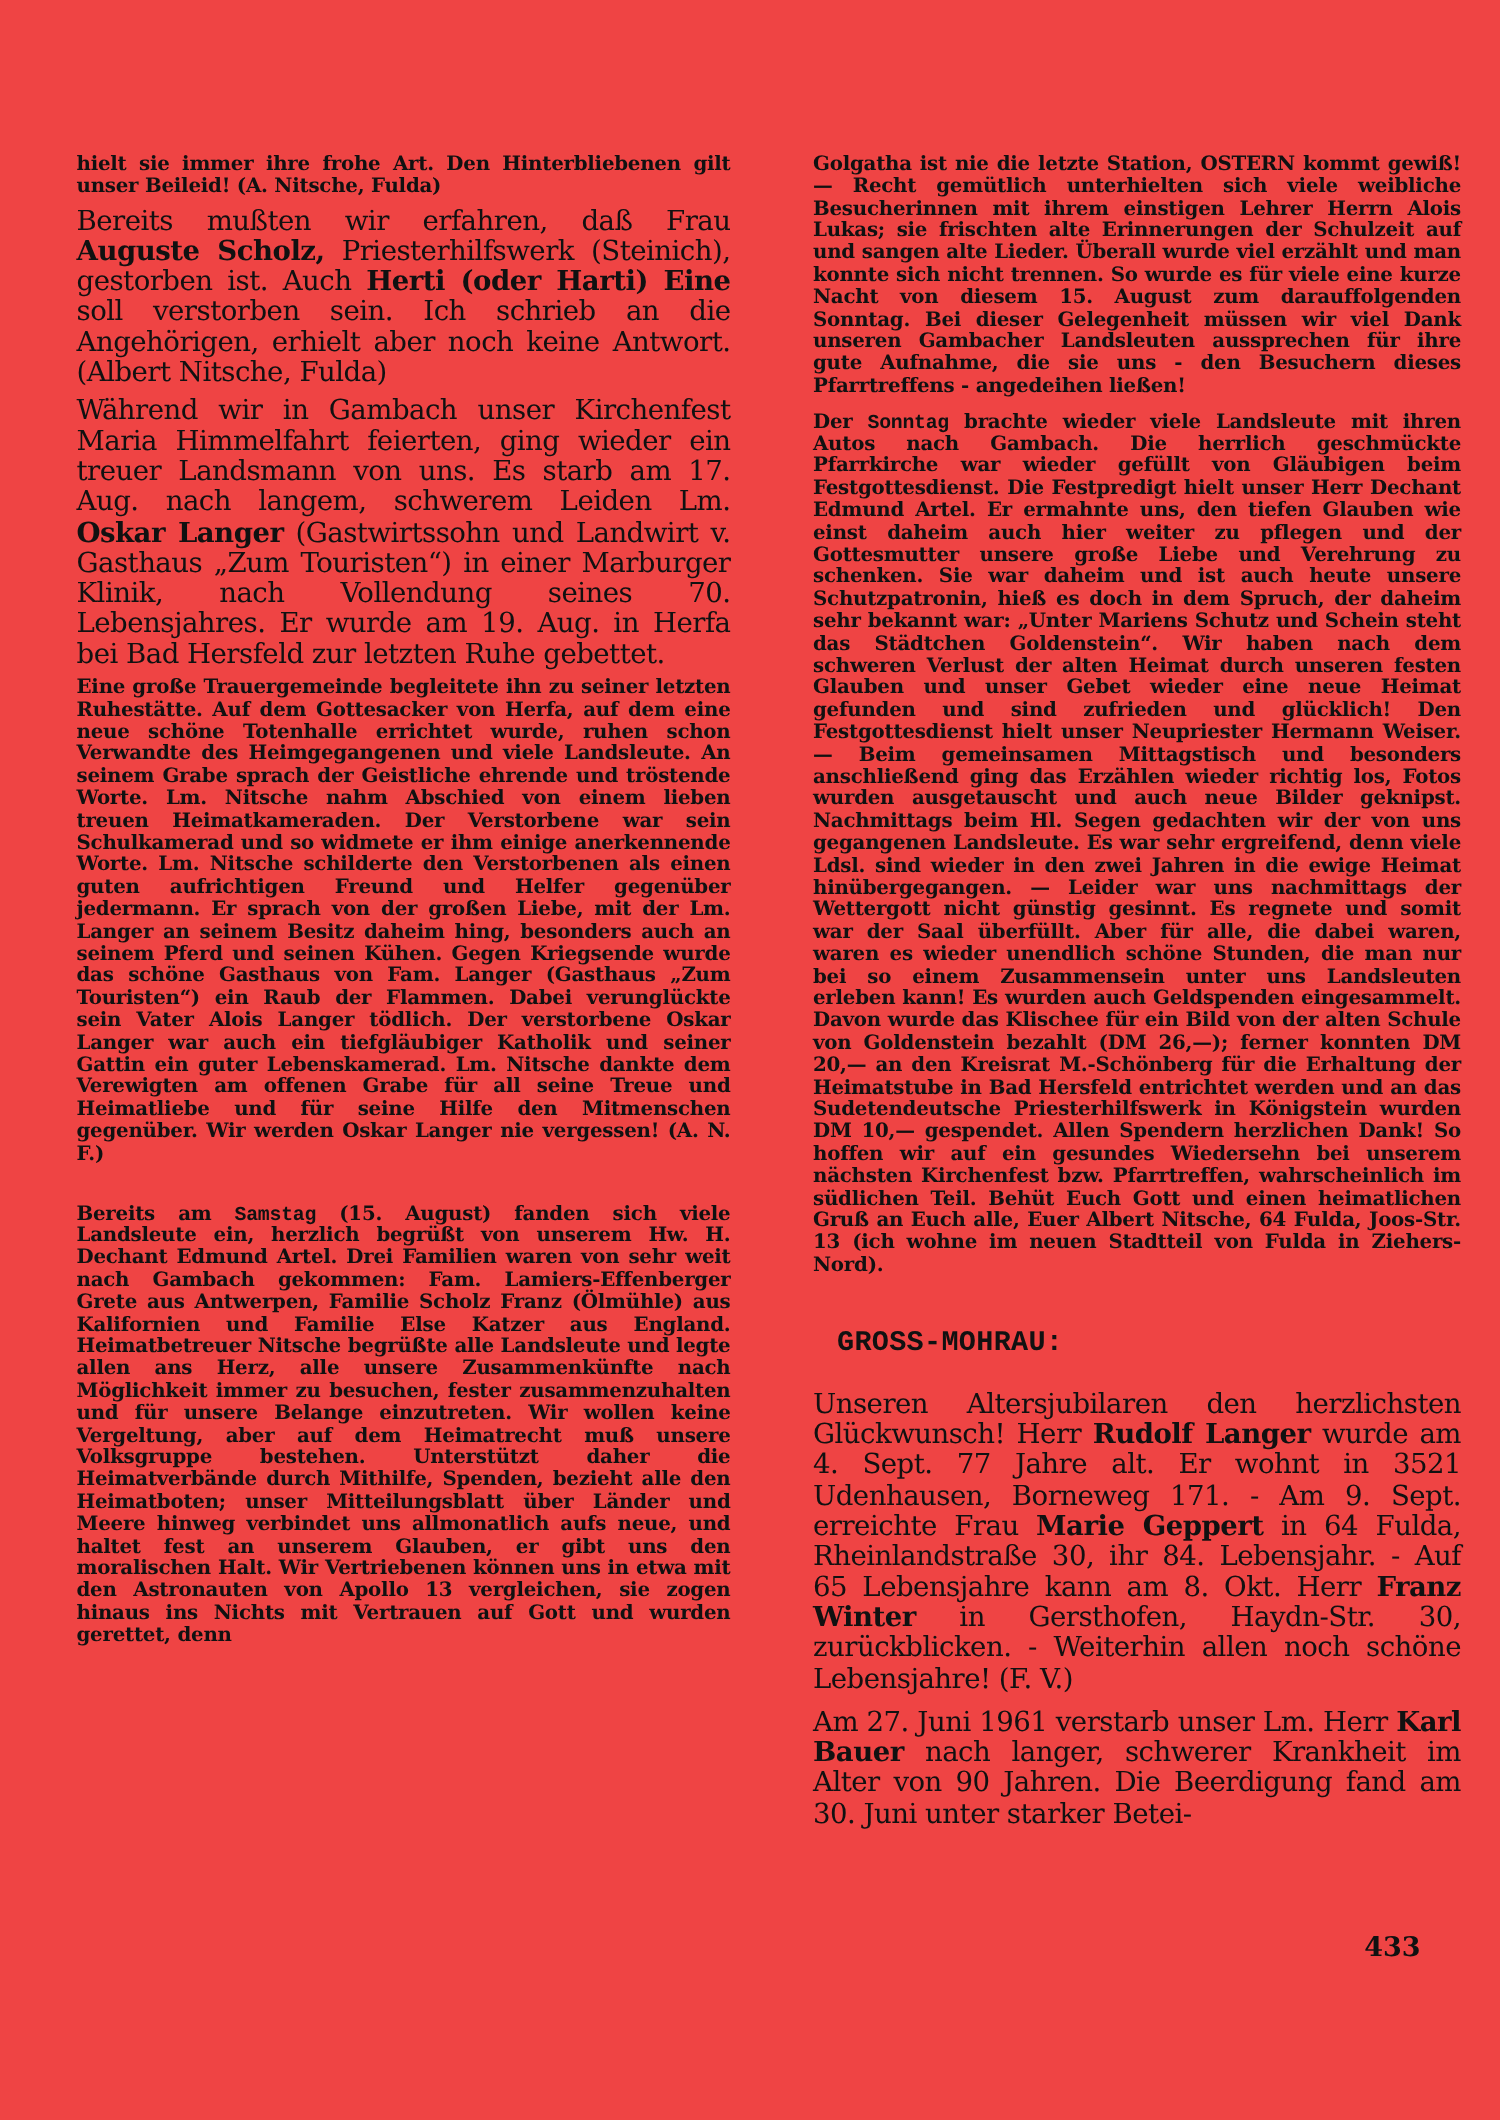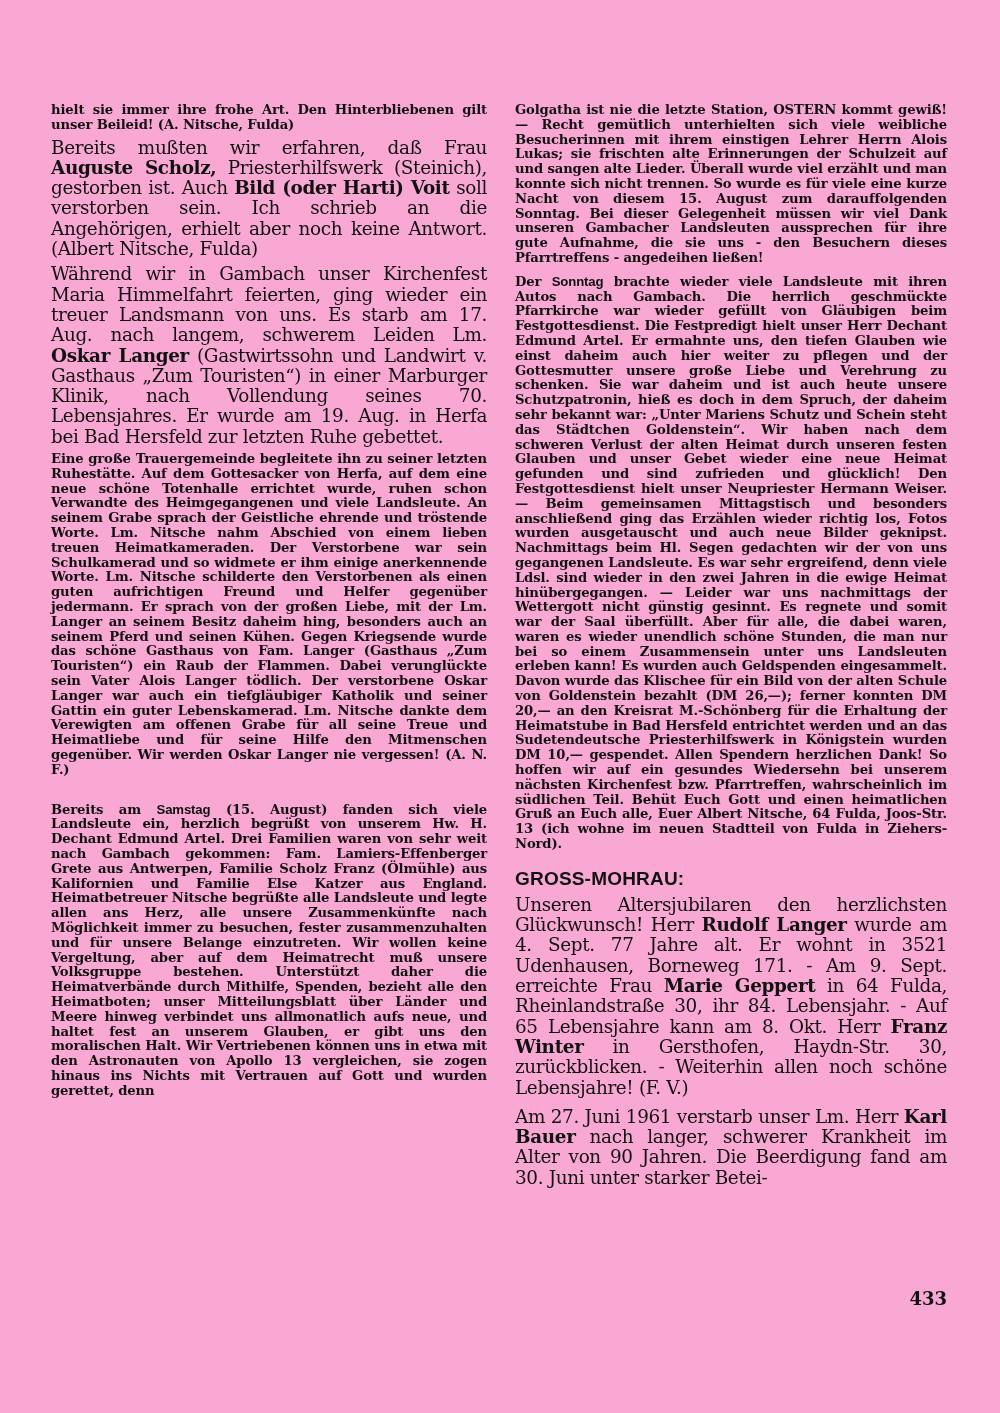--- a/index.html
+++ b/index.html
@@ -1,55 +1,55 @@
 <!DOCTYPE html>
 <html><head>
   <meta charset="utf-8">
   <style>
     html, body { margin: 0; padding: 0; background: #ffffff; }
     body { width: 1000px; height: 1413px; position: relative; overflow: hidden; color: #111; }
-    .page { position: absolute; left: 0; top: 0; width: 1000px; height: 1413px; background: #f9a8d4; }
+    .page { position: absolute; left: 0; top: 0; width: 1000px; height: 1413px; background: #ef4444; }
     .col { position: absolute; top: 103px; }
     .col-left { left: 51px; width: 436px; }
-    .col-right { left: 515px; width: 432px; }
+    .col-right { left: 542px; width: 432px; }
     p { margin: 0; text-align: justify; hyphens: manual; }
     .small {
       font-family: "DejaVu Serif", "Liberation Serif", serif;
       font-size: 13.2px; line-height: 14.8px; letter-spacing: -0.15px;
       font-weight: bold; transform-origin: left top;
     }
     .large {
       font-family: "DejaVu Serif", "Liberation Serif", serif;
       font-size: 18.4px; line-height: 20.3px; letter-spacing: -0.35px;
       font-weight: normal;
     }
     .large b { font-weight: bold; }
-    .small .sans { font-family: Liberation Sans, sans-serif; font-weight: bold; }
+    .small .sans { font-family: Liberation Mono, monospace; font-weight: bold; }
     .gap-s { height: 5px; }
     .gap-m { height: 9px; }
     .gap-l { height: 16px; }
     h2.section {
-      margin: 0; font-family: Liberation Sans, sans-serif;
+      margin: 16px; font-family: Liberation Mono, monospace;
       font-size: 19px; line-height: 22px; font-weight: bold; letter-spacing: 0.2px;
     }
     .page-number {
       position: absolute; right: 53px; top: 1288px;
       font-family: "DejaVu Serif", "Liberation Serif", serif; font-size: 18px; font-weight: bold;
     }
   </style>
 </head>
 <body>
 
 <div class="page">
 
   <div class="col col-left">
     <p class="small">hielt sie immer ihre frohe Art. Den Hinterbliebenen gilt unser Beileid! (A. Nitsche, Fulda)</p>
     <div class="gap-s"></div>
     <p class="large">
-      <span>Bereits mußten wir erfahren, daß Frau </span><b>Auguste Scholz,</b><span> Priesterhilfswerk (Steinich), gestorben ist. Auch </span><b>Bild (oder Harti) Voit</b><span> soll verstorben sein. Ich schrieb an die Angehörigen, erhielt aber noch keine Antwort. (Albert Nitsche, Fulda)</span>
+      <span>Bereits mußten wir erfahren, daß Frau </span><b>Auguste Scholz,</b><span> Priesterhilfswerk (Steinich), gestorben ist. Auch </span><b>Herti (oder Harti) Eine</b><span> soll verstorben sein. Ich schrieb an die Angehörigen, erhielt aber noch keine Antwort. (Albert Nitsche, Fulda)</span>
     </p>
     <div class="gap-s"></div>
     <p class="large">
       <span>Während wir in Gambach unser Kirchenfest Maria Himmelfahrt feierten, ging wieder ein treuer Landsmann von uns. Es starb am 17. Aug. nach langem, schwerem Leiden Lm. </span><b>Oskar Langer</b><span> (Gastwirtssohn und Landwirt v. Gasthaus „Zum Touristen“) in einer Marburger Klinik, nach Vollendung seines 70. Lebensjahres. Er wurde am 19. Aug. in Herfa bei Bad Hersfeld zur letzten Ruhe gebettet.</span>
     </p>
     <div class="gap-s"></div>
     <p class="small">Eine große Trauergemeinde begleitete ihn zu seiner letzten Ruhestätte. Auf dem Gottesacker von Herfa, auf dem eine neue schöne Totenhalle errichtet wurde, ruhen schon Verwandte des Heimgegangenen und viele Landsleute. An seinem Grabe sprach der Geistliche ehrende und tröstende Worte. Lm. Nitsche nahm Abschied von einem lieben treuen Heimatkameraden. Der Verstorbene war sein Schulkamerad und so widmete er ihm einige anerkennende Worte. Lm. Nitsche schilderte den Verstorbenen als einen guten aufrichtigen Freund und Helfer gegenüber jedermann. Er sprach von der großen Liebe, mit der Lm. Langer an seinem Besitz daheim hing, besonders auch an seinem Pferd und seinen Kühen. Gegen Kriegsende wurde das schöne Gasthaus von Fam. Langer (Gasthaus „Zum Touristen“) ein Raub der Flammen. Dabei verunglückte sein Vater Alois Langer tödlich. Der verstorbene Oskar Langer war auch ein tiefgläubiger Katholik und seiner Gattin ein guter Lebenskamerad. Lm. Nitsche dankte dem Verewigten am offenen Grabe für all seine Treue und Heimatliebe und für seine Hilfe den Mitmenschen gegenüber. Wir werden Oskar Langer nie vergessen! (A. N. F.)</p>
     <div class="gap-l"></div>
     <div class="gap-m"></div>
     <p class="small">

